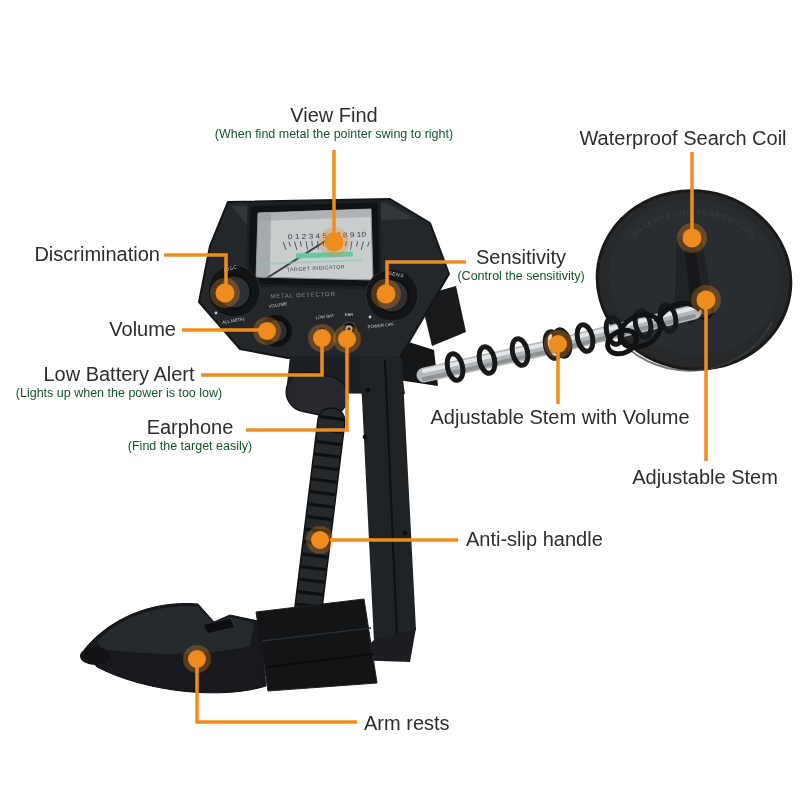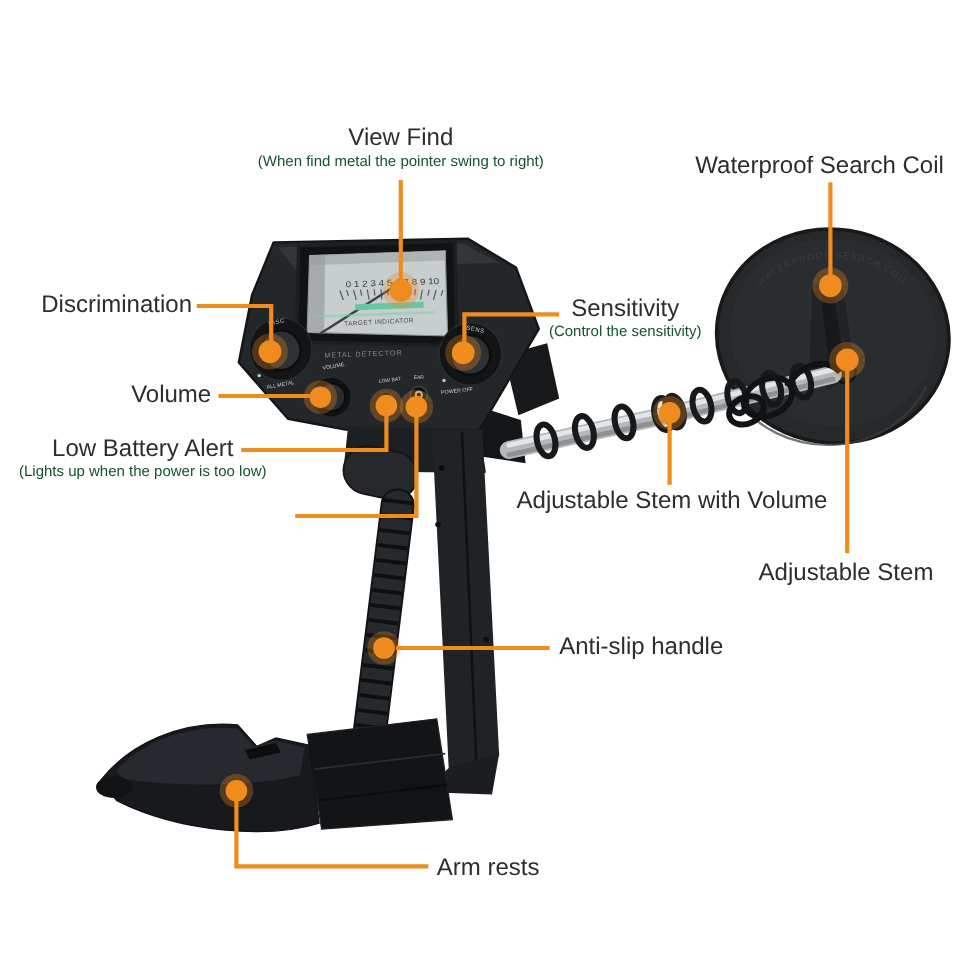--- a/index.html
+++ b/index.html
@@ -259,20 +259,24 @@
 
 <div class="callout ta-r" style="left:0px;top:318px;width:176px;">
   <div class="t">Volume</div>
 </div>
 
 <div class="callout ta-c" style="left:6px;top:363px;width:226px;">
   <div class="t">Low Battery Alert</div>
   <div class="s">(Lights up when the power is too low)</div>
 </div>
 
+<div class="callout ta-c" style="left:90px;top:416px;width:200px;">
+  <div class="t">Earphone</div>
+  <div class="s">(Find the target easily)</div>
+</div>
 
 <div class="callout ta-c" style="left:410px;top:406px;width:300px;">
   <div class="t">Adjustable Stem with Volume</div>
 </div>
 
 <div class="callout ta-c" style="left:555px;top:466px;width:300px;">
   <div class="t">Adjustable Stem</div>
 </div>
 
 <div class="callout ta-l" style="left:364px;top:712px;width:160px;">

